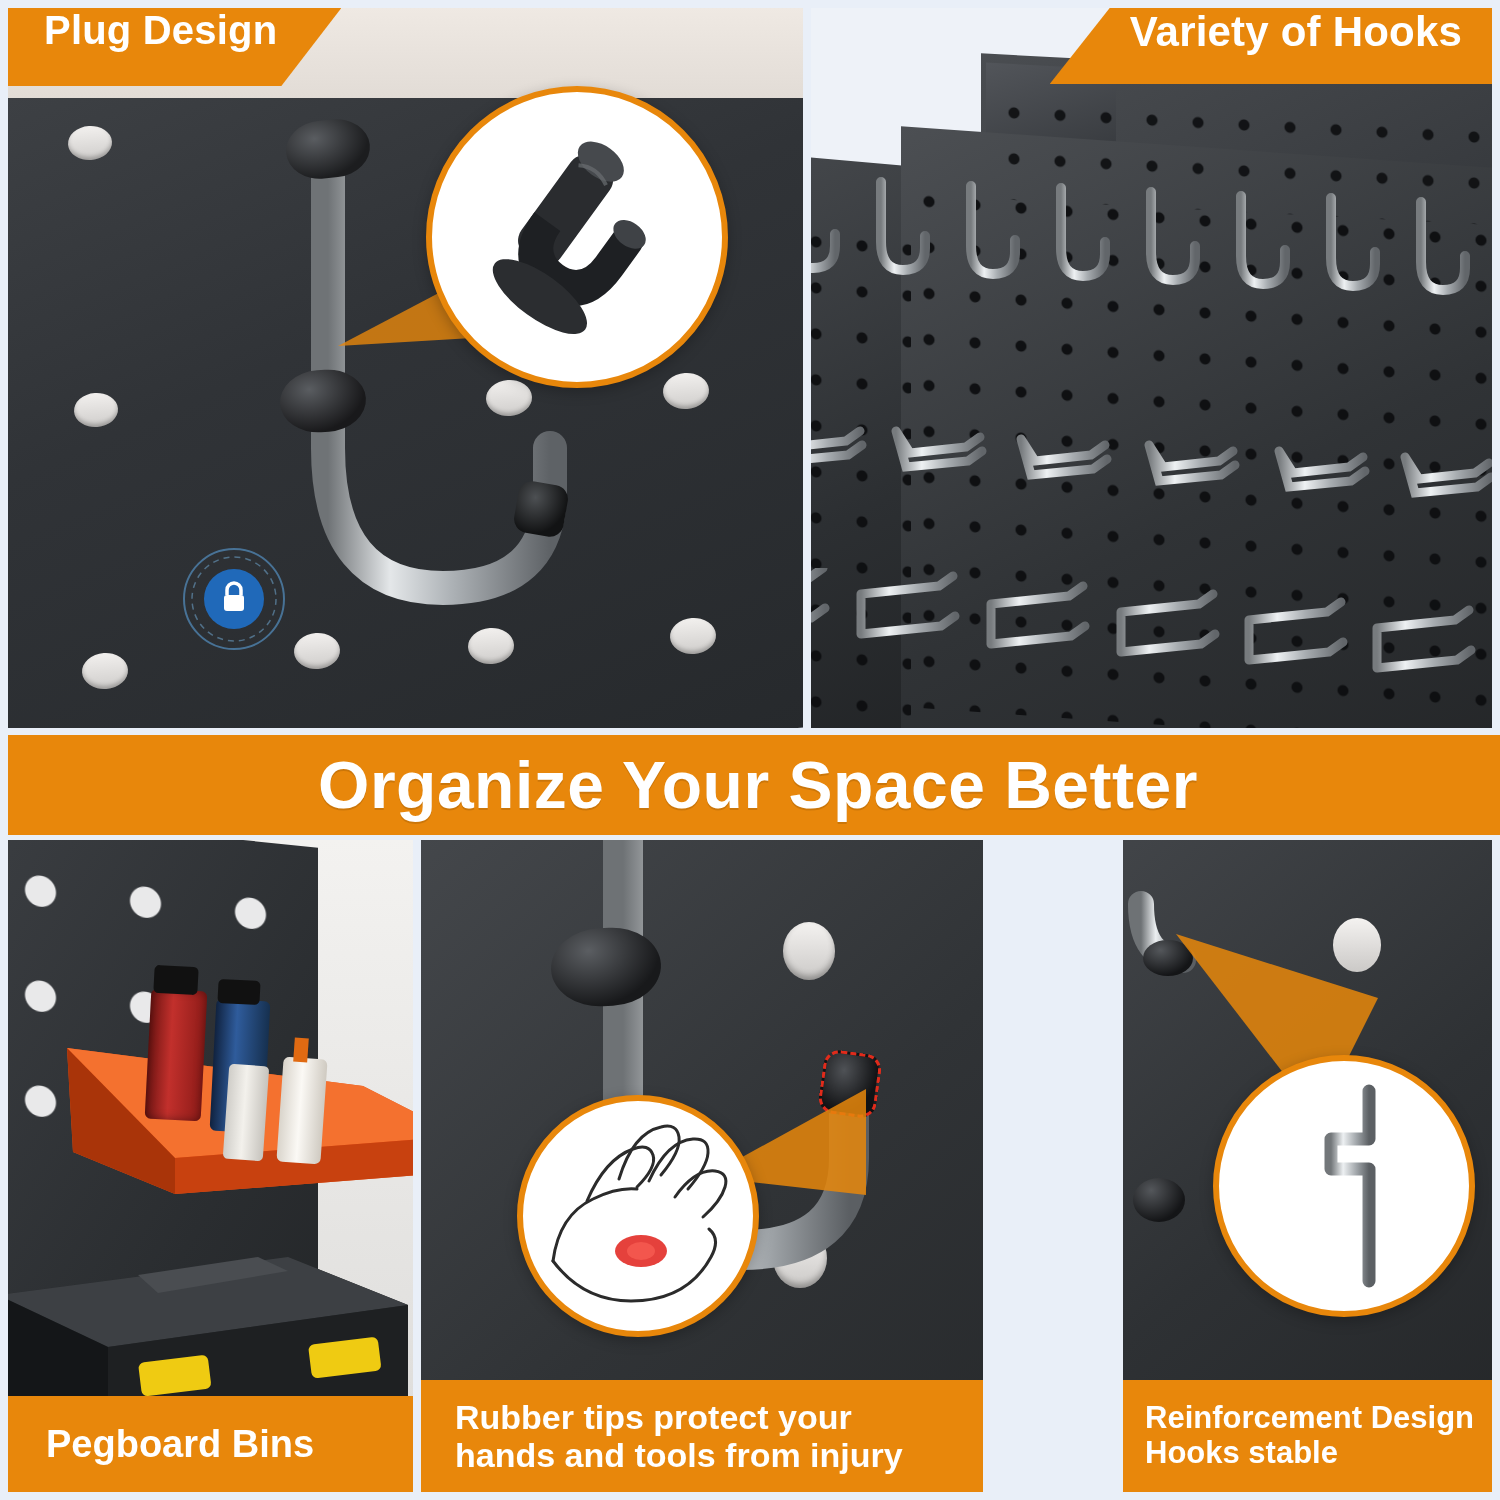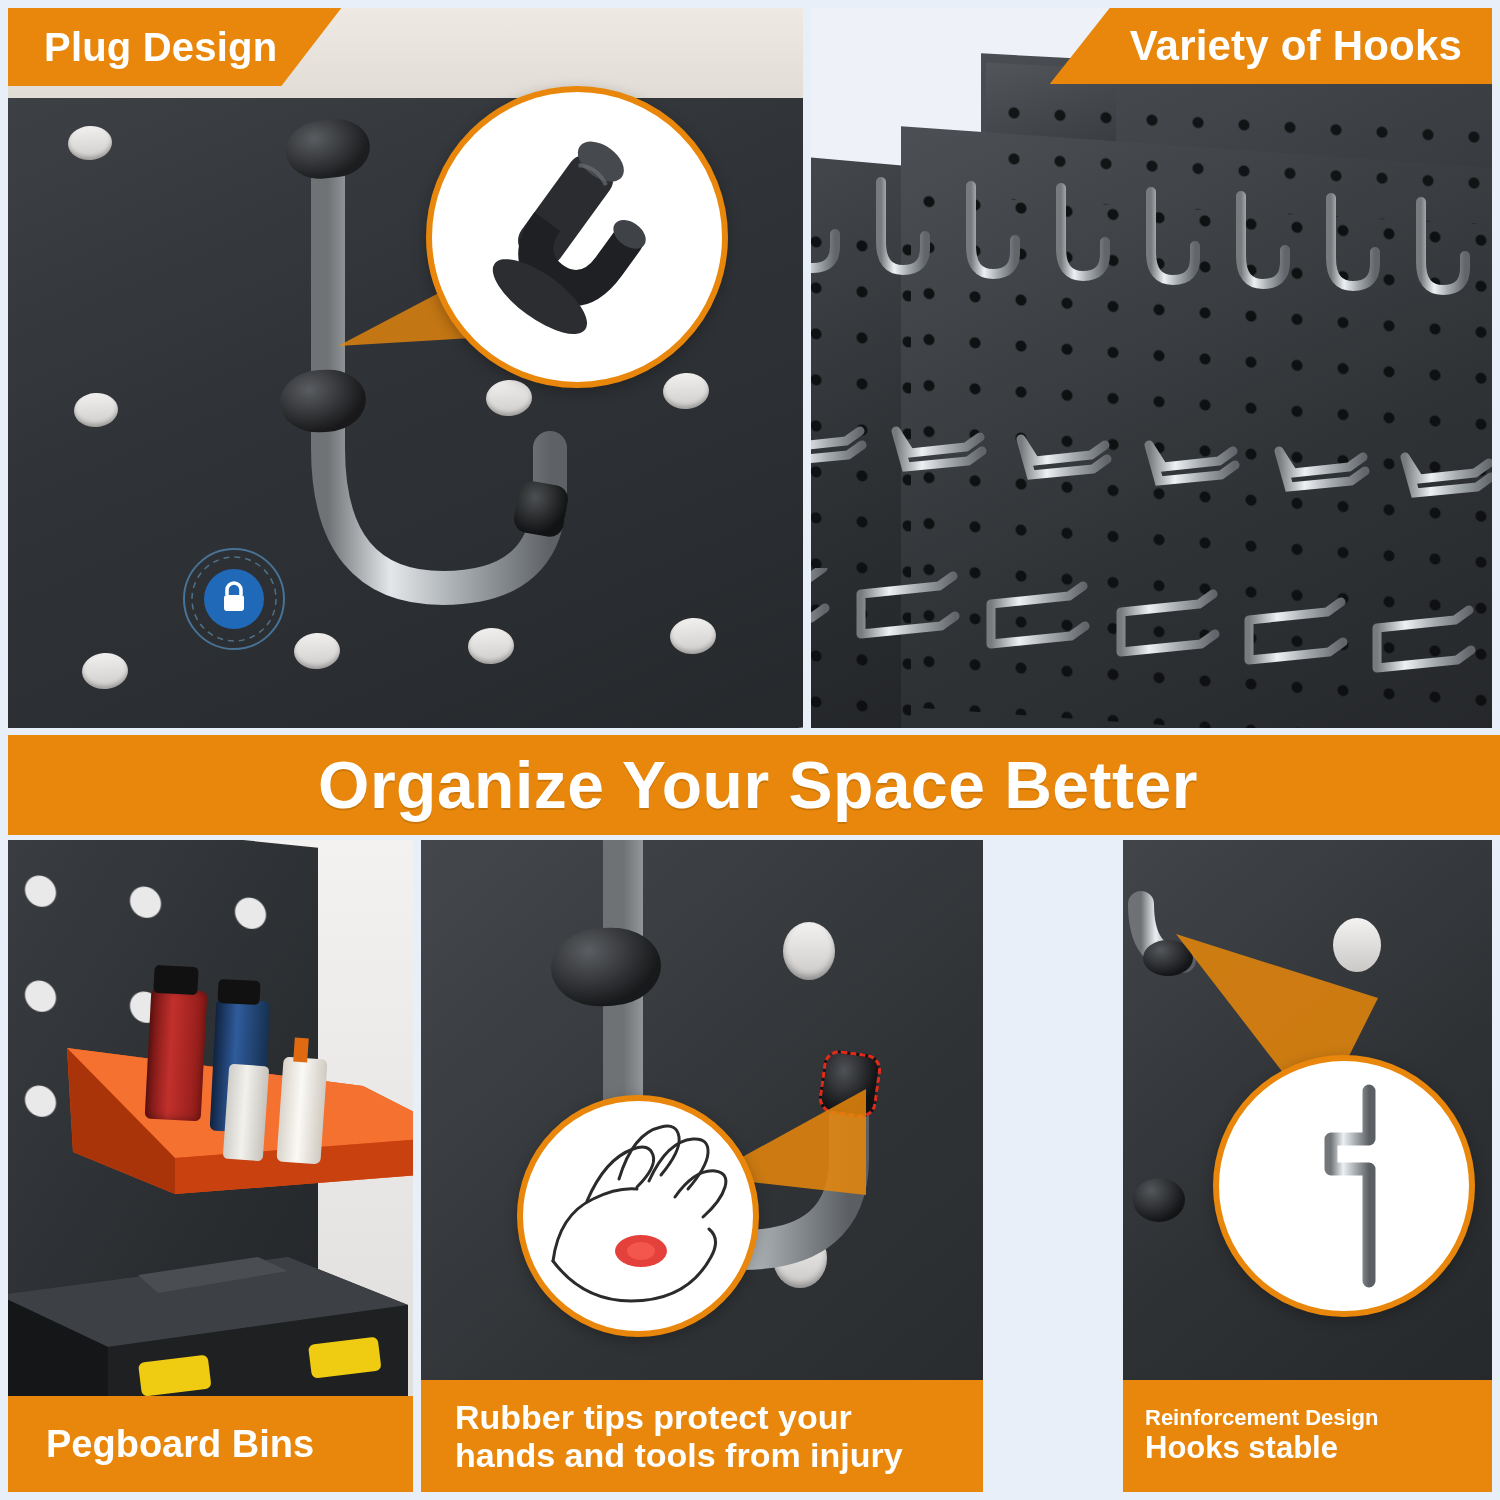--- a/index.html
+++ b/index.html
@@ -13,21 +13,21 @@
 
   
   .panel{position:absolute;overflow:hidden;background:#2e3033;}
 
   
   .ribbon{
     position:absolute;top:0;
     background:#E8870B;
     color:#fff;
     font-weight:bold;
-    display:flex;align-items:center;
+    display:flex;align-items:flex-start;
     letter-spacing:.2px;
     z-index:12;
   }
   .ribbon.left{left:0;padding:0 64px 0 36px;height:78px;font-size:40px;
     clip-path:polygon(0 0,100% 0,calc(100% - 60px) 100%,0 100%);}
   .ribbon.right{right:0;padding:0 30px 0 80px;height:76px;font-size:42px;justify-content:flex-end;
     clip-path:polygon(60px 0,100% 0,100% 100%,0 100%);}
 
   
   .caption{
@@ -346,18 +346,18 @@
               <stop offset="32%" stop-color="#edf0f2"></stop>
             <stop offset="66%" stop-color="#a3a8ac"></stop>
               <stop offset="100%" stop-color="#5c6064"></stop>
           </linearGradient>
         </defs>
         <path d="M150 30 L150 78 L112 78 L112 108 L150 108 L150 220" fill="none" stroke="url(#chrome5)" stroke-width="13" stroke-linejoin="round" stroke-linecap="round"></path>
       </svg>
     </div>
 
     <div class="caption" style="height:112px;padding:0 18px 0 22px;flex-direction:column;align-items:flex-start;justify-content:center;">
-      <span class="cap-text" style="font-size:22px;">Reinforcement Design</span>
+      <span class="cap-text" style="font-size:31px;">Reinforcement Design</span>
       <span class="cap-text" style="font-size:31px;">Hooks stable</span>
     </div>
   </div>
 
 </div>
 
 </body></html>

